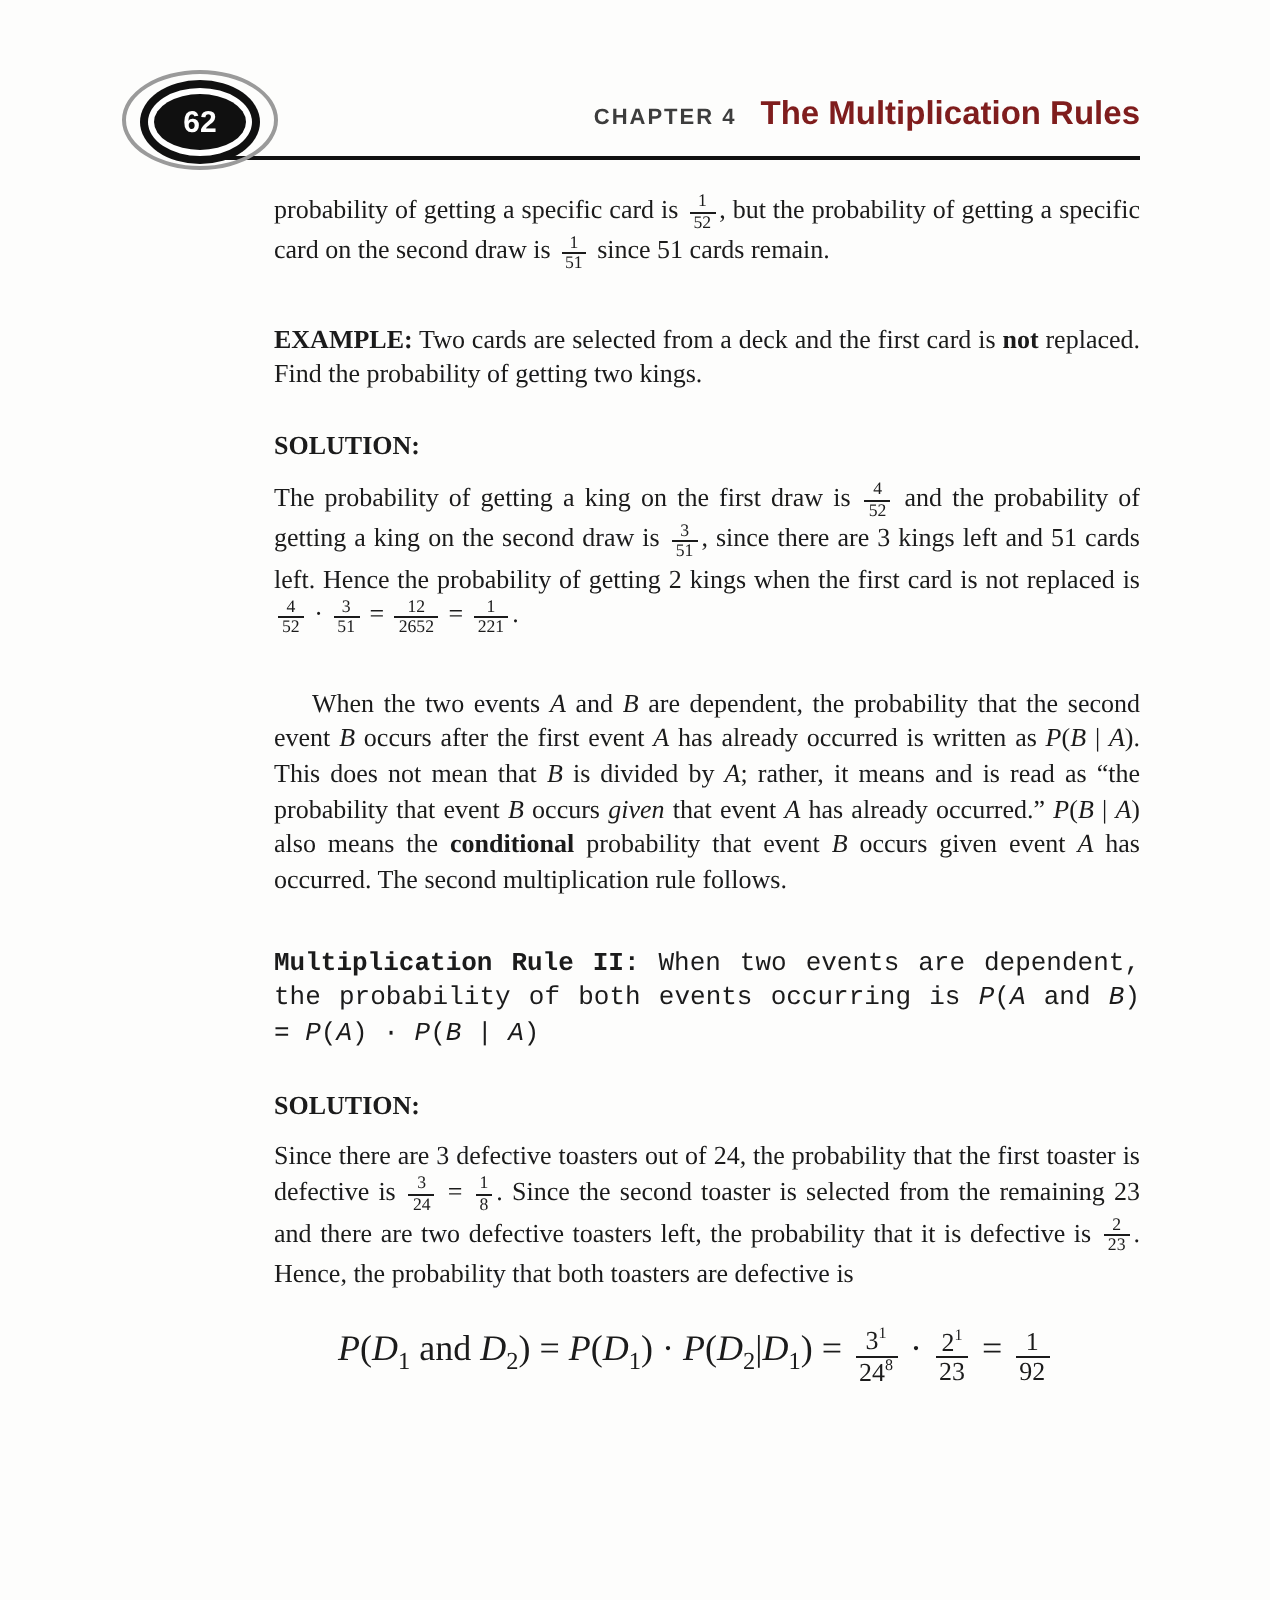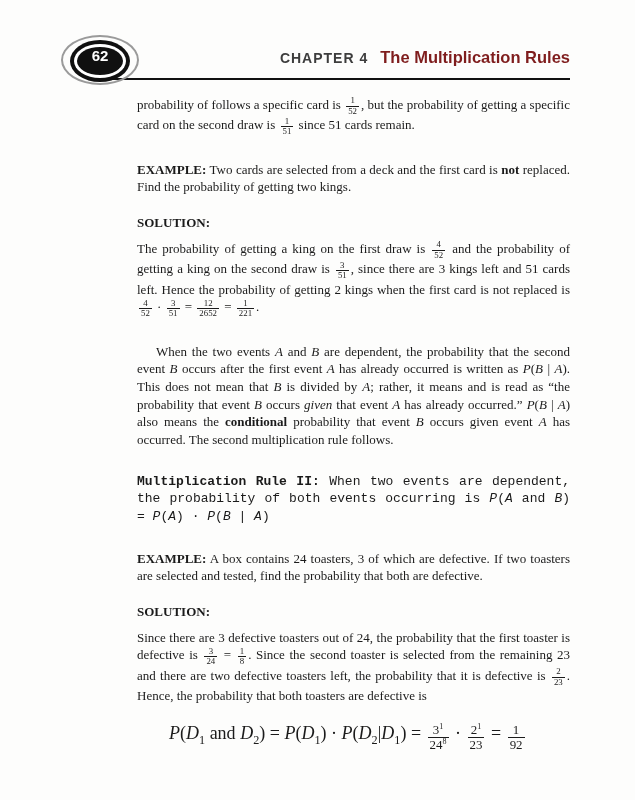--- a/index.html
+++ b/index.html
@@ -13,25 +13,25 @@
   }
 
   
   .page-header{position:absolute;top:0;left:0;right:0;height:96px;}
   .rule-line{position:absolute;left:95px;right:65px;top:78px;height:2px;background:#111;}
   .badge-wrap{position:absolute;left:70px;top:40px;width:60px;height:42px;z-index:2;}
   .badge-wrap .e0{position:absolute;left:-9px;top:-5px;right:-9px;bottom:-3px;border:2px solid #9a9a9a;border-radius:50%;}
   .badge-wrap .e1{position:absolute;inset:0;background:#101010;border-radius:50%;}
   .badge-wrap .e2{position:absolute;inset:4px;background:#ffffff;border-radius:50%;}
   .badge-wrap .e3{position:absolute;inset:7px;background:#101010;border-radius:50%;
-      display:flex;align-items:flex-start;justify-content:center;}
+      display:flex;align-items:center;justify-content:center;}
   .pagenum{color:#ffffff;font-family:"Liberation Sans",sans-serif;font-weight:bold;font-size:15px;}
   .chapter{position:absolute;right:65px;top:48px;text-align:right;white-space:nowrap;
       font-family:"Liberation Sans",sans-serif;}
-  .ch-label{font-weight:bold;font-size:14px;color:#3d3d3d;letter-spacing:1px;margin-right:12px;}
+  .ch-label{font-weight:bold;font-size:11px;color:#3d3d3d;letter-spacing:1px;margin-right:12px;}
   .ch-title{font-weight:bold;font-size:16.5px;color:#7f1d1d;}
 
   
   .content{
     position:absolute;top:96px;left:137px;right:65px;
     font-size:13px;line-height:1.36;text-align:justify;
   }
   .block{margin:0 0 16px;}
   .example{margin-top:24px;}
   .solution{margin-top:18px;margin-bottom:8px;}
@@ -66,25 +66,24 @@
       <div class="e3">
         <span class="pagenum">62</span>
       </div>
     </div>
     <div class="chapter">
       <span class="ch-label">CHAPTER 4</span><span class="ch-title">The Multiplication Rules</span>
     </div>
   </header>
 
   <main class="content">
-      <div class="block paragraph"><span>probability of follows a specific card is </span><span class="frac"><span class="fn">1</span><span class="fd">52</span></span><span>, but the probability of getting a specific card on the second draw is </span><span class="frac"><span class="fn">1</span><span class="fd">51</span></span><span> since 51 cards remain.</span></div>
+      <div class="block paragraph"><span>probability of getting a specific card is </span><span class="frac"><span class="fn">1</span><span class="fd">52</span></span><span>, but the probability of getting a specific card on the second draw is </span><span class="frac"><span class="fn">1</span><span class="fd">51</span></span><span> since 51 cards remain.</span></div>
       <div class="block example"><b>EXAMPLE:</b><span> Two cards are selected from a deck and the first card is </span><b>not</b><span> replaced. Find the probability of getting two kings.</span></div>
       <div class="block solution"><b>SOLUTION:</b></div>
       <div class="block paragraph"><span>The probability of getting a king on the first draw is </span><span class="frac"><span class="fn">4</span><span class="fd">52</span></span><span> and the probability of getting a king on the second draw is </span><span class="frac"><span class="fn">3</span><span class="fd">51</span></span><span>, since there are 3 kings left and 51 cards left. Hence the probability of getting 2 kings when the first card is not replaced is </span><span class="frac"><span class="fn">4</span><span class="fd">52</span></span><span> · </span><span class="frac"><span class="fn">3</span><span class="fd">51</span></span><span> = </span><span class="frac"><span class="fn">12</span><span class="fd">2652</span></span><span> = </span><span class="frac"><span class="fn">1</span><span class="fd">221</span></span><span>.</span></div>
       <div class="block paragraph indent"><span>When the two events </span><i>A</i><span> and </span><i>B</i><span> are dependent, the probability that the second event </span><i>B</i><span> occurs after the first event </span><i>A</i><span> has already occurred is written as </span><i>P</i><span>(</span><i>B</i><span> | </span><i>A</i><span>). This does not mean that </span><i>B</i><span> is divided by </span><i>A</i><span>; rather, it means and is read as “the probability that event </span><i>B</i><span> occurs </span><i>given</i><span> that event </span><i>A</i><span> has already occurred.” </span><i>P</i><span>(</span><i>B</i><span> | </span><i>A</i><span>) also means the </span><b>conditional</b><span> probability that event </span><i>B</i><span> occurs given event </span><i>A</i><span> has occurred. The second multiplication rule follows.</span></div>
       <div class="block rule"><b>Multiplication Rule II:</b><span> When two events are dependent, the probability of both events occurring is </span><i>P</i><span>(</span><i>A</i><span> and </span><i>B</i><span>) = </span><i>P</i><span>(</span><i>A</i><span>) · </span><i>P</i><span>(</span><i>B</i><span> | </span><i>A</i><span>)</span></div>
-      <div class="block example"><b>EXAMPLE:</b><span> A box contains 24 toasters, 3 of which are defective. If two toasters are selected and tested, find the probability that both are defective.</span></div>
       <div class="block solution"><b>SOLUTION:</b></div>
       <div class="block paragraph"><span>Since there are 3 defective toasters out of 24, the probability that the first toaster is defective is </span><span class="frac"><span class="fn">3</span><span class="fd">24</span></span><span> = </span><span class="frac"><span class="fn">1</span><span class="fd">8</span></span><span>. Since the second toaster is selected from the remaining 23 and there are two defective toasters left, the probability that it is defective is </span><span class="frac"><span class="fn">2</span><span class="fd">23</span></span><span>. Hence, the probability that both toasters are defective is</span></div>
       <div class="block equation"><i>P</i><span>(</span><i>D</i><sub>1</sub><span> and </span><i>D</i><sub>2</sub><span>) = </span><i>P</i><span>(</span><i>D</i><sub>1</sub><span>) · </span><i>P</i><span>(</span><i>D</i><sub>2</sub><span>|</span><i>D</i><sub>1</sub><span>) = </span><span class="frac"><span class="fn">3<sup>1</sup></span><span class="fd">24<sup>8</sup></span></span><span> · </span><span class="frac"><span class="fn">2<sup>1</sup></span><span class="fd">23</span></span><span> = </span><span class="frac"><span class="fn">1</span><span class="fd">92</span></span></div>
     </main>
 
 </div>
 
 </body></html>

